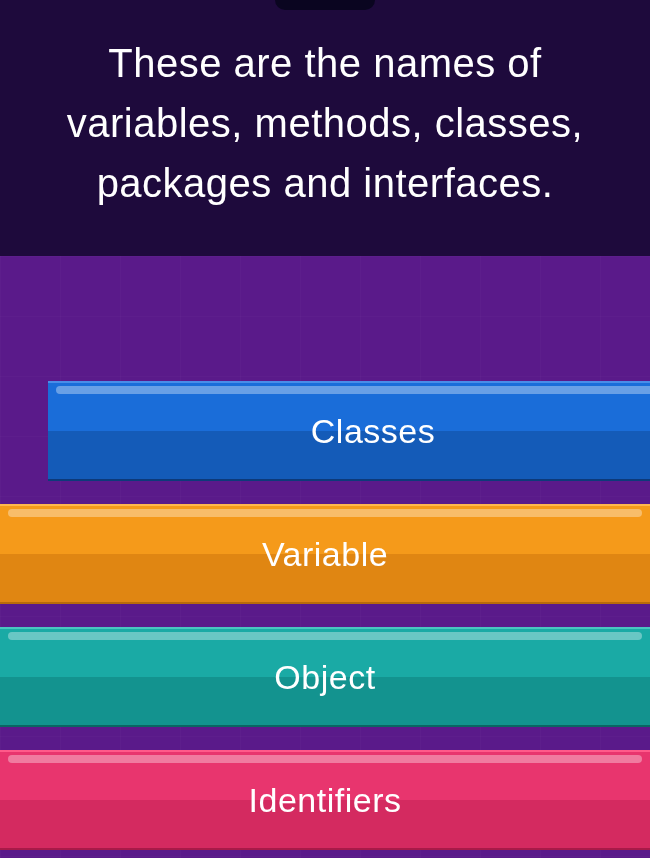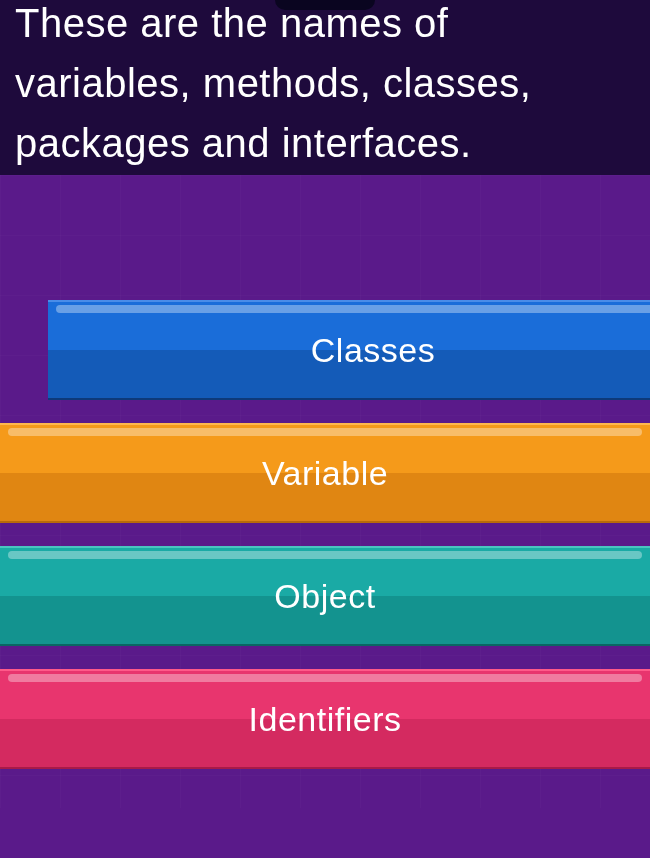--- a/index.html
+++ b/index.html
@@ -4,25 +4,25 @@
 <style>
 * { margin: 0; padding: 0; box-sizing: border-box; }
 html, body { width: 650px; height: 858px; overflow: hidden; }
 body {
   font-family: 'Segoe UI', 'Helvetica Neue', Arial, sans-serif;
   background: #5a1a8a;
 }
 .question-area {
   background: #1e0a3c;
   padding: 20px 15px 30px 15px;
-  height: 175px;
+  height: 256px;
   display: flex;
   align-items: center;
   justify-content: center;
-  text-align: left;
+  text-align: center;
   position: relative;
 }
 .handle {
   position: absolute;
   top: 0;
   left: 50%;
   transform: translateX(-50%);
   width: 100px;
   height: 10px;
   background: #0a0520;

